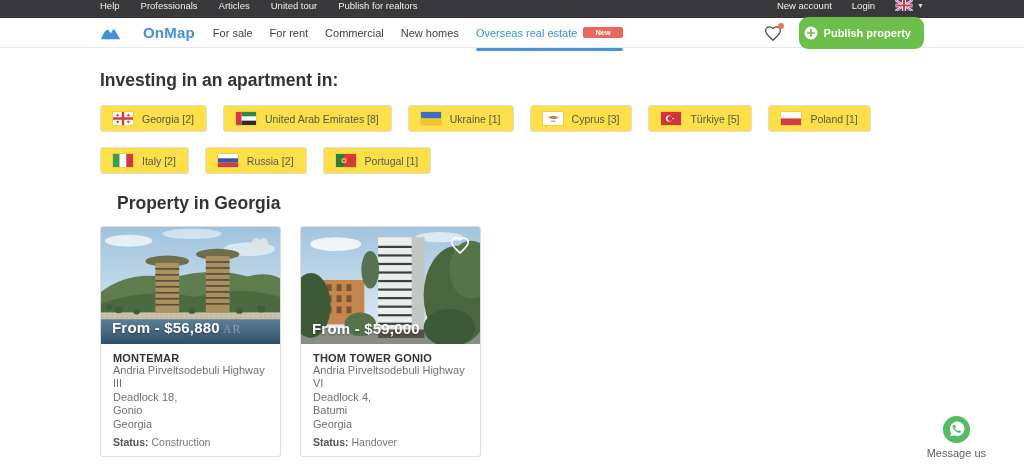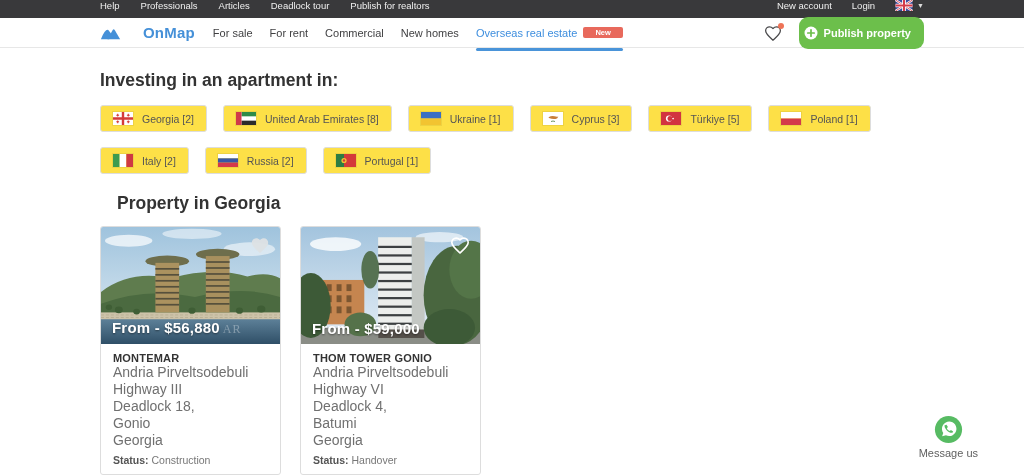--- a/index.html
+++ b/index.html
@@ -82,40 +82,40 @@
   .price {
     color:#fff; font-size:15px; font-weight:bold;
     text-shadow:0 1px 2px rgba(0,0,0,.45); letter-spacing:.2px;
   }
   .price-watermark {
     color:rgba(255,255,255,.32); font-size:12px; margin-left:3px;
     font-family:"Liberation Serif", serif; letter-spacing:1px;
   }
   .card-body { padding:8px 12px 8px; }
   .card-name { font-size:11px; font-weight:bold; color:#333; letter-spacing:.2px; }
-  .card-addr { font-size:14px; color:#707070; line-height:1.22; }
+  .card-addr { font-size:11px; color:#707070; line-height:1.22; }
   .card-status { margin-top:5px; font-size:10.5px; color:#777; }
   .status-label { font-weight:bold; color:#555; }
 
   
   .chat-float {
-    position:absolute; right:46px; bottom:16px; display:flex;
+    position:absolute; right:38px; bottom:16px; display:flex;
     flex-direction:column; align-items:center; gap:3px; cursor:pointer;
   }
   .chat-label { font-size:11px; color:#5f5f5f; }
 </style>
 </head>
 <body>
 
 <div class="topbar">
   <div class="topbar-inner">
     <span class="tb-link">Help</span>
     <span class="tb-link">Professionals</span>
     <span class="tb-link">Articles</span>
-    <span class="tb-link">Deadlock tour</span>
+    <span class="tb-link">United tour</span>
     <span class="tb-link">Publish for realtors</span>
     <span class="tb-right">
       <span class="tb-link">New account</span>
       <span class="tb-link">Login</span>
       <span class="tb-lang">
         <svg class="chip-flag" style="width:18px;height:11px" viewBox="0 0 20 13">
           <rect width="20" height="13" fill="#3b4a9b"></rect>
           <path d="M0,0 L20,13 M20,0 L0,13" stroke="#fff" stroke-width="2.6"></path>
           <path d="M0,0 L20,13 M20,0 L0,13" stroke="#d43a4a" stroke-width="1"></path>
           <path d="M10,0 V13 M0,6.5 H20" stroke="#fff" stroke-width="4.4"></path>

